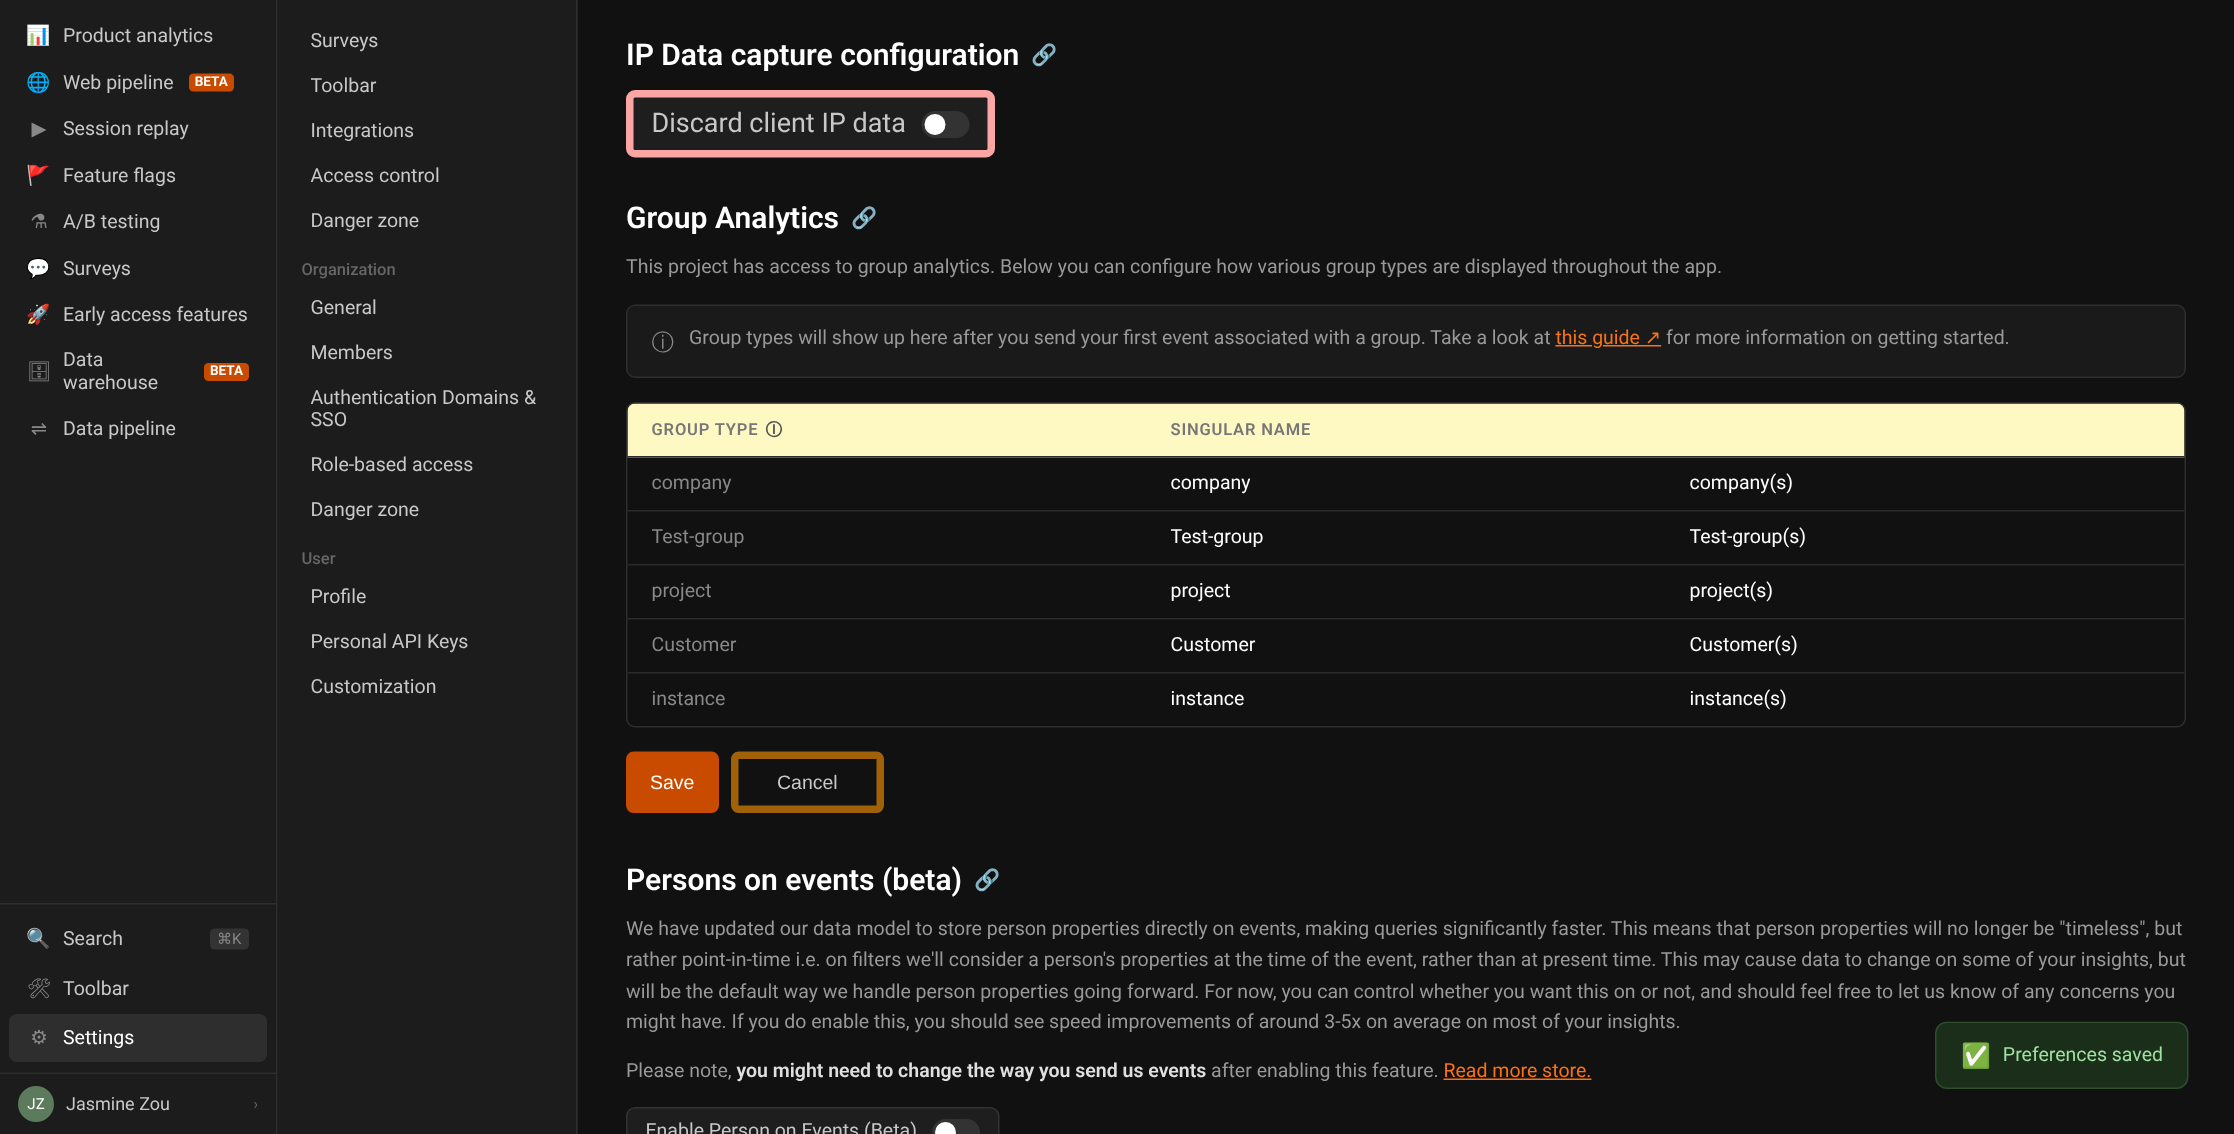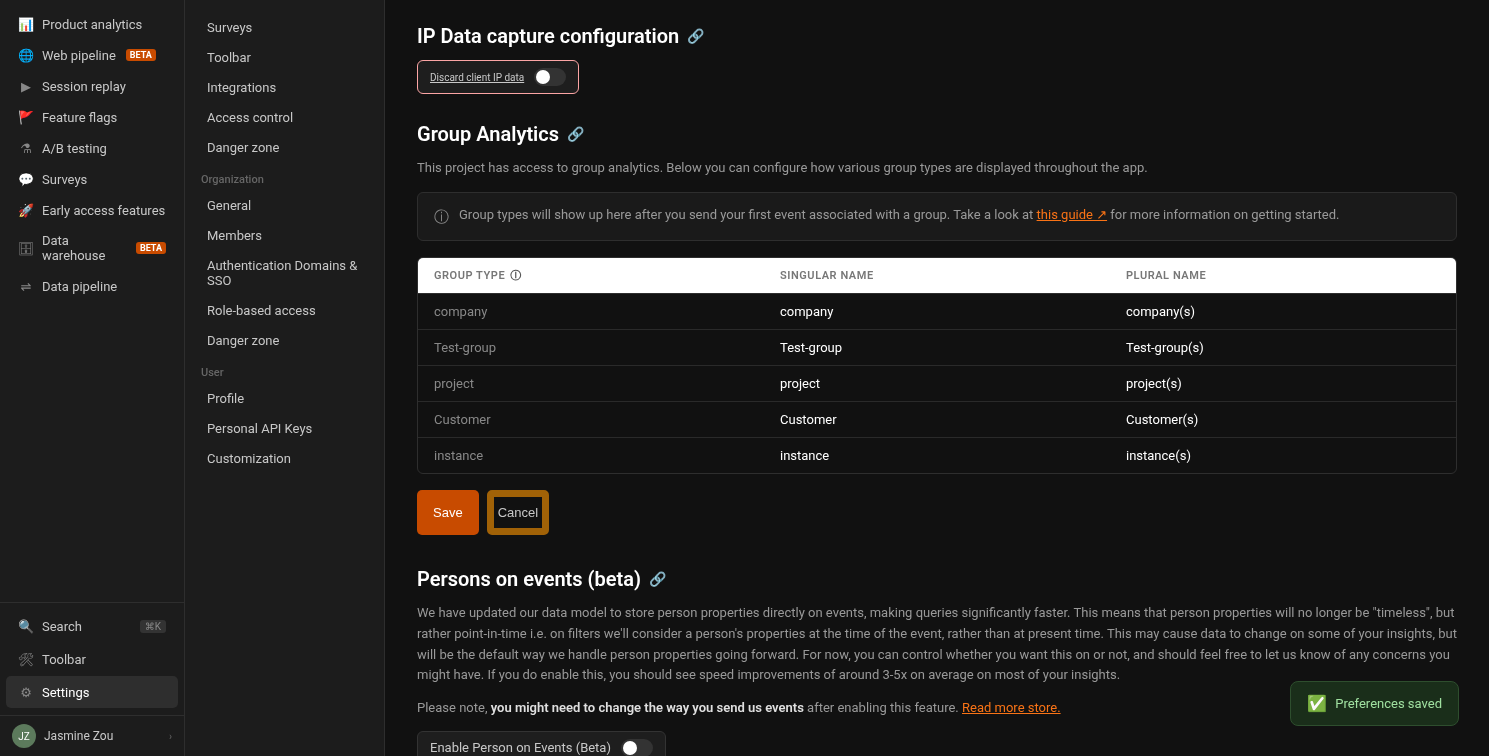--- a/index.html
+++ b/index.html
@@ -156,30 +156,29 @@
       font-size: 14px;
     }
 
     .toggle-row {
       display: flex;
       align-items: center;
       gap: 10px;
       margin-bottom: 28px;
     }
     .toggle-label {
-      font-size: 10px;
+      font-size: 18px;
       color: #c8c8c8;
       background: #1e1e1e;
-      border: 1px solid #fca5a5;
+      border: 5px solid #fca5a5;
       border-radius: 6px;
       padding: 7px 12px;
       display: flex;
       align-items: center;
       gap: 10px;
-      text-decoration: underline;
     }
     .toggle {
       width: 32px;
       height: 18px;
       background: #333;
       border-radius: 9px;
       position: relative;
       cursor: pointer;
       display: inline-block;
     }
@@ -222,21 +221,21 @@
     
     .group-table {
       border: 1px solid #2e2e2e;
       border-radius: 6px;
       overflow: hidden;
       margin-bottom: 16px;
     }
     .table-header {
       display: grid;
       grid-template-columns: 1fr 1fr 1fr;
-      background: #ffffff;
+      background: #fef9c3;
       border-bottom: 1px solid #2e2e2e;
     }
     .table-header-cell {
       padding: 10px 16px;
       font-size: 11px;
       font-weight: 600;
       color: #777;
       text-transform: uppercase;
       letter-spacing: 0.05em;
       display: flex;
@@ -279,23 +278,23 @@
       border: none;
       border-radius: 5px;
       padding: 4px 16px;
       font-size: 13px;
       cursor: pointer;
       font-weight: 500;
     }
     .btn-cancel {
       background: transparent;
       color: #c8c8c8;
-      border: 7px solid #a16207;
+      border: 5px solid #a16207;
       border-radius: 5px;
-      padding: 8px 4px;
+      padding: 8px 26px;
       font-size: 13px;
       cursor: pointer;
     }
 
     
     .persons-section { }
     .persons-description {
       font-size: 13px;
       color: #999;
       line-height: 1.6;
@@ -470,23 +469,20 @@
 
     <div class="group-table">
       <div class="table-header">
         <div class="table-header-cell">
           <span>GROUP TYPE</span>
           <span style="color:#555;">ⓘ</span>
         </div>
         <div class="table-header-cell">
           <span>SINGULAR NAME</span>
         </div>
-        <div class="table-header-cell">
-          <span>PLURAL NAME</span>
-        </div>
       </div>
 
       <div id="table-body">
           <div class="table-row">
     <div class="table-cell type-col">company</div>
     <div class="table-cell">
       <input type="text" value="company" style="">
     </div>
     <div class="table-cell">
       <input type="text" value="company(s)" style="">

